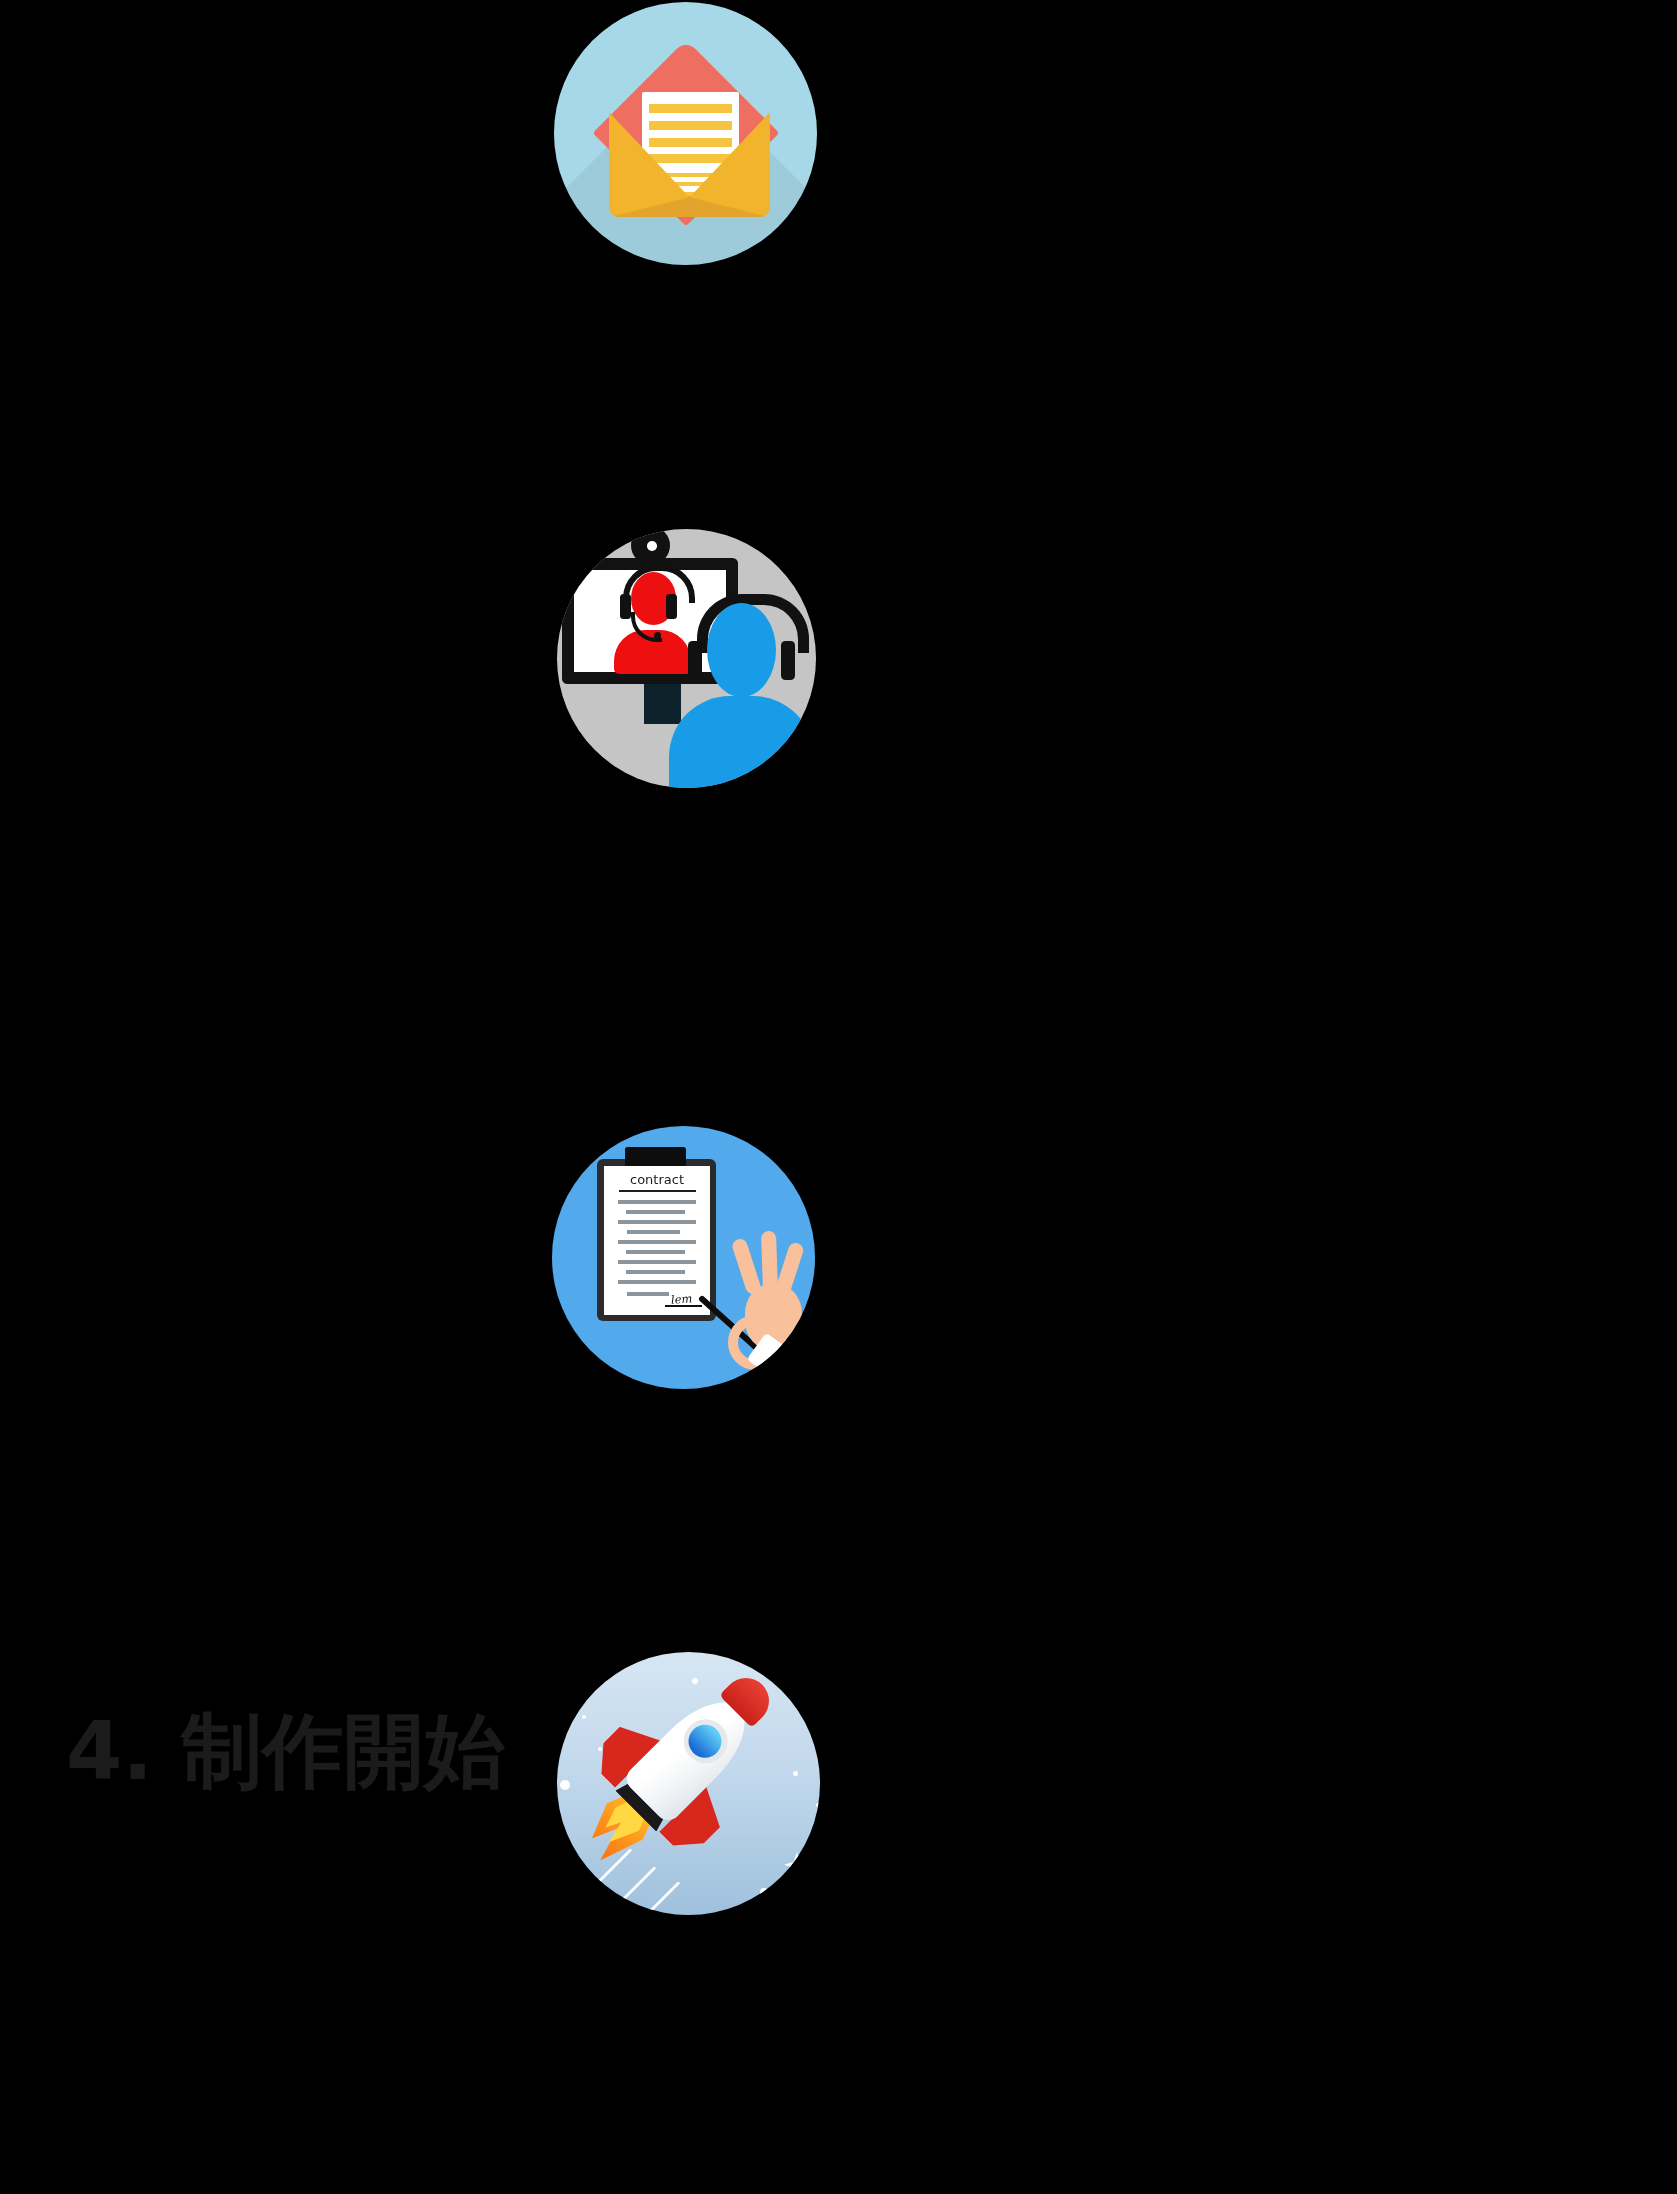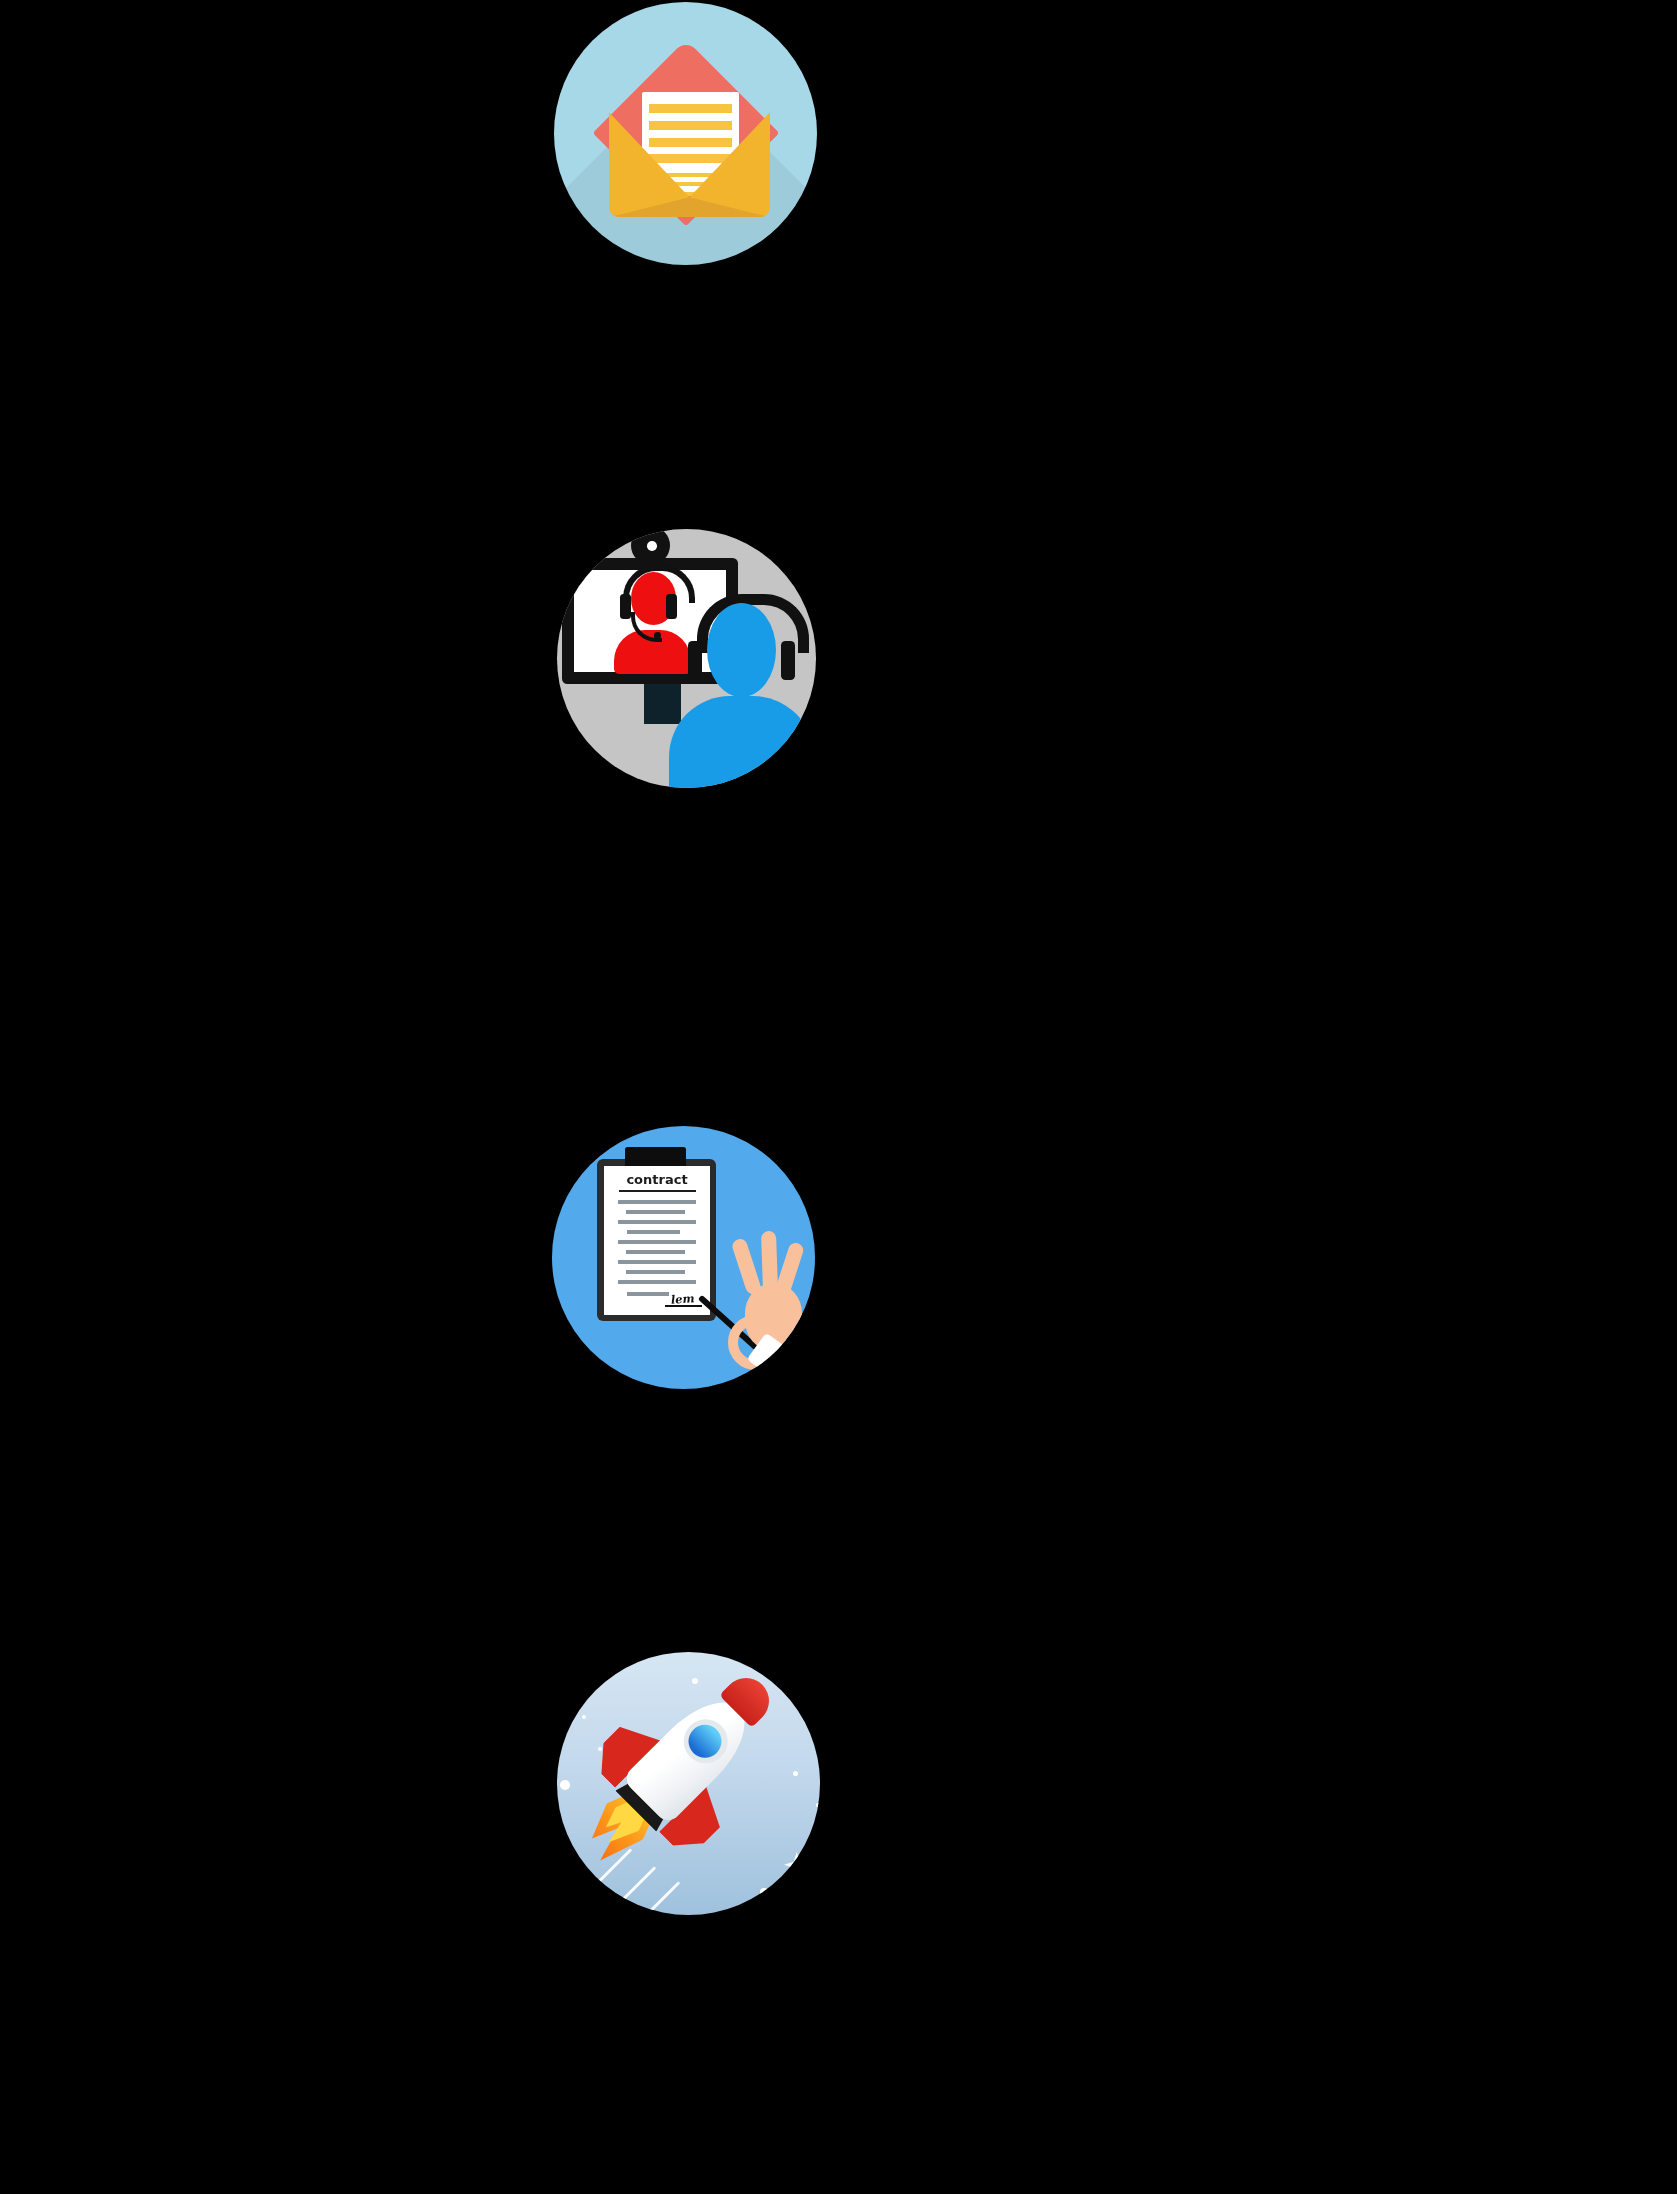--- a/index.html
+++ b/index.html
@@ -1,21 +1,21 @@
 <!DOCTYPE html>
 <html style="font-size:7px"><head>
 <meta charset="utf-8">
 <style>
   html,body{margin:0;padding:0;background:#000;}
   #canvas{position:relative;width:1678px;height:2823px;background:#000;overflow:hidden;
           font-family:"DejaVu Sans","Liberation Sans",sans-serif;}
   .abs{position:absolute;}
   .step-label{position:absolute;font-weight:bold;font-size:81px;line-height:110px;
               color:#1b1b1b;white-space:nowrap;z-index:20;}
-  .circle{position:absolute;border-radius:50%;overflow:hidden;z-index:5;font-weight:bold;}
+  .circle{position:absolute;border-radius:50%;overflow:hidden;z-index:5;}
 
   
   .c1{left:554px;top:2.2px;width:263px;height:263px;background:#a7d8e8;}
   .c1 .shade{left:132px;top:66px;width:281px;height:189px;background:rgba(0,0,0,.06);
              transform:rotate(45deg);transform-origin:top left;}
   .c1 .flap{left:66px;top:65px;width:132px;height:132px;background:#ee6f62;
             transform:rotate(45deg);border-radius:13px 3.5px 3.5px 3.5px;}
   .c1 .letter{left:88px;top:90px;width:97px;height:103px;background:#fff;border-radius:1.8px;}
   .c1 .stp{left:7px;width:83px;height:8.8px;background:#f7c440;position:absolute;}
   .c1 .stp.thin{height:4px;}
@@ -191,15 +191,16 @@
       <div class="abs flameO"></div>
       <div class="abs flameI"></div>
       <div class="abs nozzle"></div>
       <div class="abs bodyw"></div>
       <div class="abs nose"></div>
       <div class="abs winring"></div>
       <div class="abs winin"></div>
     </div>
   </div>
 
+  <div class="step-label" style="left:66px;top:1696px">4. 制作開始</div>
 
 </div>
 
 
 </body></html>

